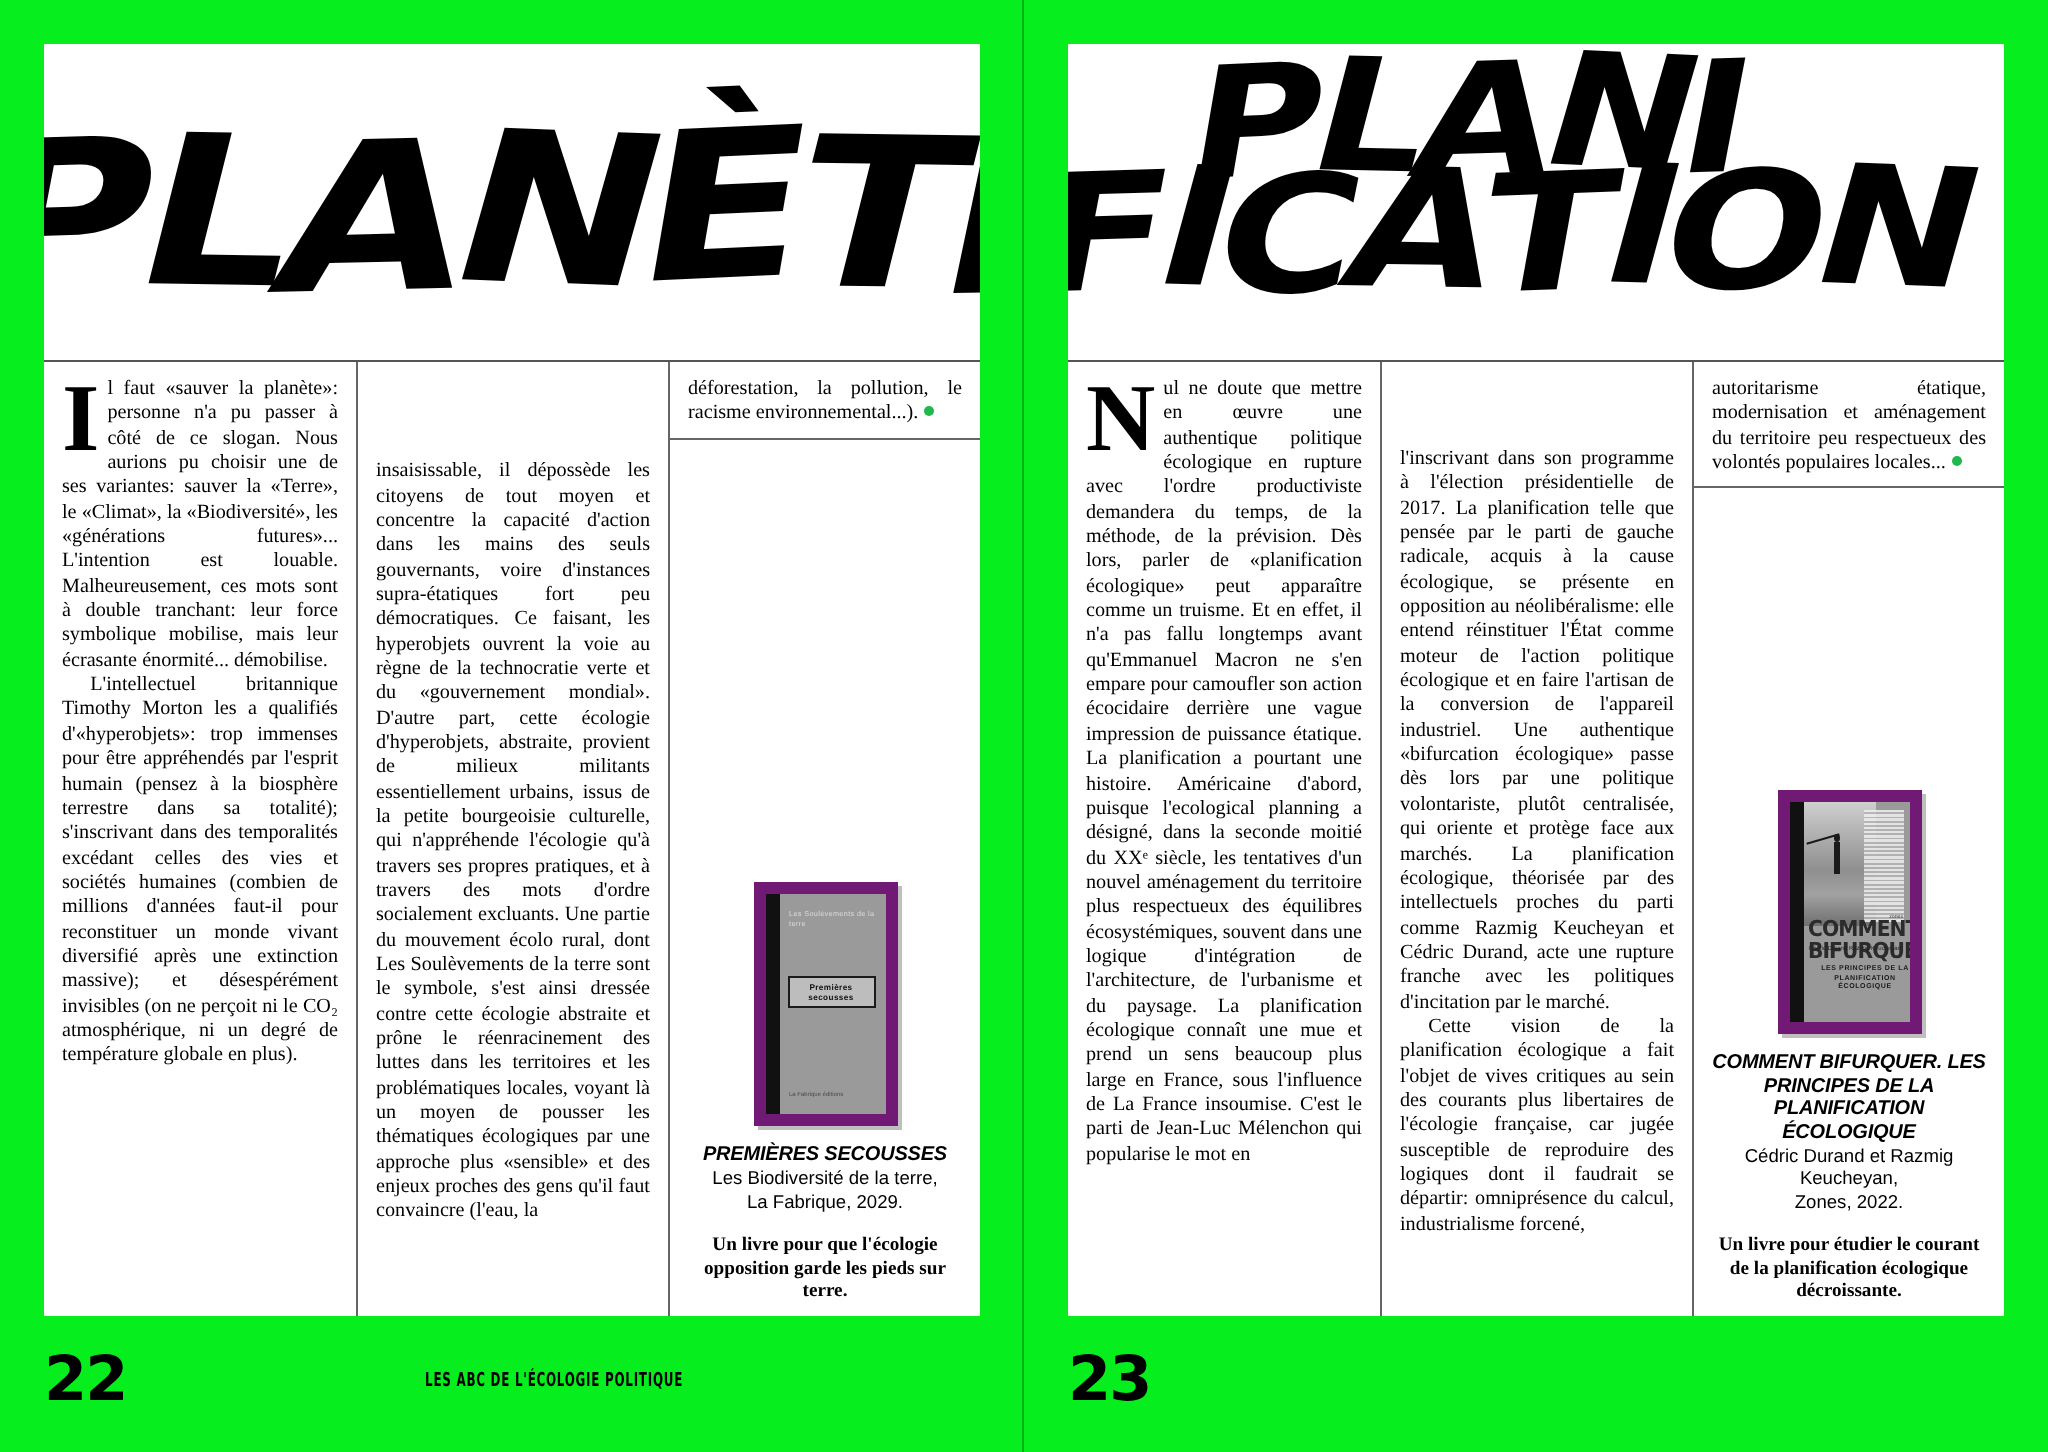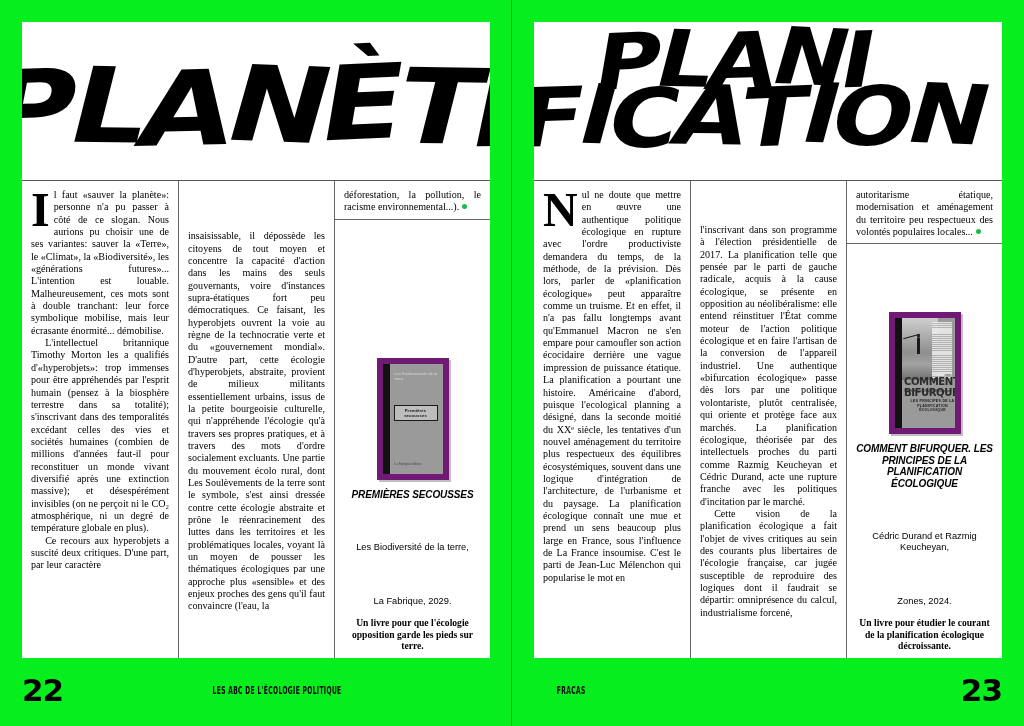--- a/index.html
+++ b/index.html
@@ -291,21 +291,20 @@
     line-height: 11.4px;
     letter-spacing: -0.1px;
     color: #000;
     margin-bottom: 1px;
   }
   .book-meta {
     font-family: "Liberation Sans", sans-serif;
     font-size: 9.3px;
     line-height: 11.4px;
     color: #000;
-    margin-top: 42px;
   }
   .book-blurb {
     margin-top: 10px;
     font-family: "Liberation Serif", serif;
     font-weight: 700;
     font-size: 9.6px;
     line-height: 11.6px;
     color: #000;
   }
 
@@ -366,21 +365,20 @@
           <span class="hl-letter" style="transform:rotate(-2deg) translateY(2px)">P</span><span class="hl-letter" style="transform:rotate(1deg)">L</span><span class="hl-letter" style="transform:rotate(-1.5deg) translateY(3px)">A</span><span class="hl-letter" style="transform:rotate(2.5deg) translateY(-1px)">N</span><span class="hl-letter" style="transform:rotate(-3deg) translateY(-3px)">È</span><span class="hl-letter" style="transform:rotate(1deg) translateY(1px)">T</span><span class="hl-letter" style="transform:rotate(-1deg) translateY(4px)">E</span>
         </div>
       </div>
 
       <div class="cols">
 
         <div class="col">
           <div class="col-body">
             <p class="first"><span class="dropcap">I</span><span>l faut «sauver la planète»: personne n'a pu passer à côté de ce slogan. Nous aurions pu choisir une de ses variantes: sauver la «Terre», le «Climat», la «Biodiversité», les «générations futures»... L'intention est louable. Malheureusement, ces mots sont à double tranchant: leur force symbolique mobilise, mais leur écrasante énormité... démobilise.</span></p>
             <p><span>L'intellectuel britannique Timothy Morton les a qualifiés d'«hyperobjets»: trop immenses pour être appréhendés par l'esprit humain (pensez à la biosphère terrestre dans sa totalité); s'inscrivant dans des temporalités excédant celles des vies et sociétés humaines (combien de millions d'années faut-il pour reconstituer un monde vivant diversifié après une extinction massive); et désespérément invisibles (on ne perçoit ni le CO₂ atmosphérique, ni un degré de température globale en plus).</span></p>
-            <p><span>Ce recours aux hyperobjets a suscité deux critiques. D'une part, par leur caractère</span></p>
           </div>
         </div>
 
         <div class="col">
           <div class="col-body">
             <p class="first"><span>insaisissable, il dépossède les citoyens de tout moyen et concentre la capacité d'action dans les mains des seuls gouvernants, voire d'instances supra-étatiques fort peu démocratiques. Ce faisant, les hyperobjets ouvrent la voie au règne de la technocratie verte et du «gouvernement mondial». D'autre part, cette écologie d'hyperobjets, abstraite, provient de milieux militants essentiellement urbains, issus de la petite bourgeoisie culturelle, qui n'appréhende l'écologie qu'à travers ses propres pratiques, et à travers des mots d'ordre socialement excluants. Une partie du mouvement écolo rural, dont Les Soulèvements de la terre sont le symbole, s'est ainsi dressée contre cette écologie abstraite et prône le réenracinement des luttes dans les territoires et les problématiques locales, voyant là un moyen de pousser les thématiques écologiques par une approche plus «sensible» et des enjeux proches des gens qu'il faut convaincre (l'eau, la</span></p>
           </div>
         </div>
 
         <div class="col">
@@ -462,31 +460,28 @@
                 <div class="c2-textcol"></div>
                 <div class="c2-badge">zones</div>
                 <div class="c2-t1">COMMENT</div>
                 <div class="c2-t2">BIFURQUER</div>
                 <div class="c2-auth">Cédric Durand Razmig Keucheyan</div>
                 <div class="c2-sub">LES PRINCIPES DE LA PLANIFICATION ÉCOLOGIQUE</div>
               </div>
             </div>
             <div class="book-title">COMMENT BIFURQUER. LES PRINCIPES DE LA PLANIFICATION ÉCOLOGIQUE</div>
             <div class="book-meta">Cédric Durand et Razmig Keucheyan,</div>
-            <div class="book-meta">Zones, 2024.</div>
+            <div class="book-meta">Zones, 2022.</div>
             <div class="book-blurb">Un livre pour étudier le courant de la planification écologique décroissante.</div>
           </div>
         </div>
 
       </div>
     </div>
 
     <div class="footer">
       <div class="foot-left"></div>
-      <div class="foot-mid">
-          <span class="running">FRACAS</span>
-        </div>
       <div class="foot-right"><span class="folio">23</span></div>
     </div>
   </div>
 
   <div class="gutter-line"></div>
 </div>
 
 </body></html>

